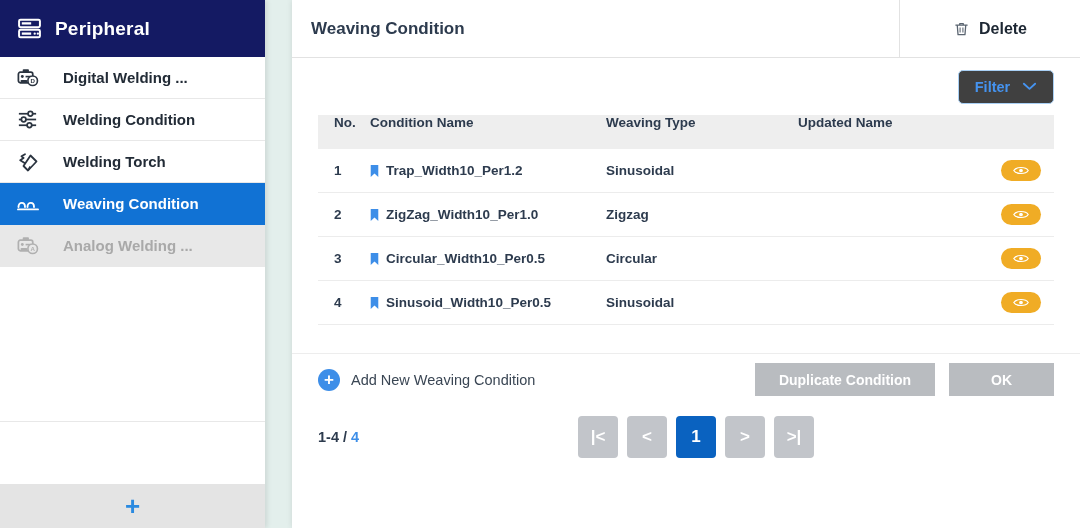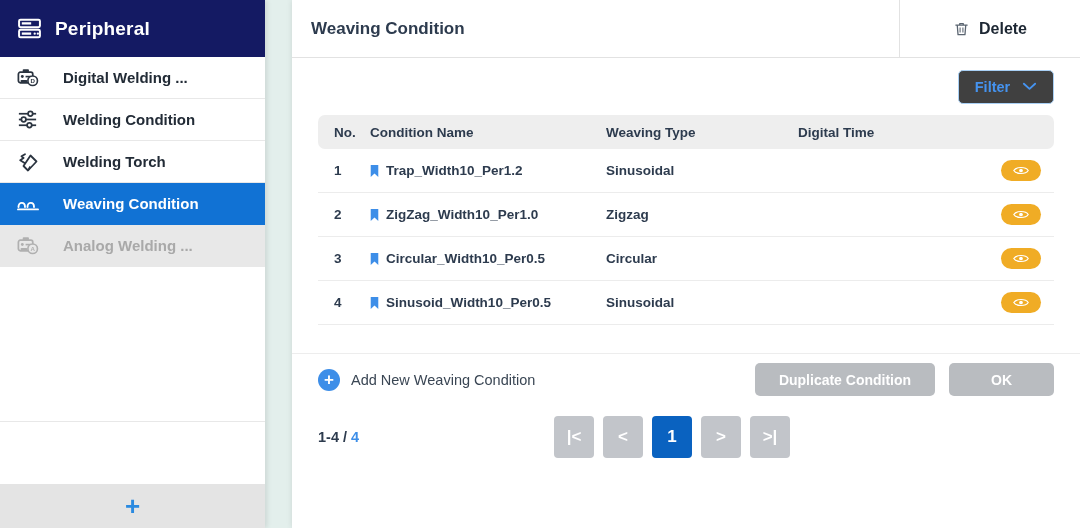--- a/index.html
+++ b/index.html
@@ -71,22 +71,22 @@
   .filter-btn {
     width: 96px; height: 34px; border: 1.4px solid #a9d0f5; border-radius: 5px;
     background: #404040; display: flex; align-items: center; justify-content: center;
     gap: 12px; cursor: pointer;
   }
   .filter-label { color: #4593ef; font-size: 14.5px; font-weight: bold; }
 
   
   .tbl { flex: 0 0 auto; padding: 0 26px 0 26px; }
   .thead {
-    display: flex; align-items: center; height: 34px;
-    background: #eeeeee; font-size: 13.5px; font-weight: bold; color: #2d3b4e; border-radius: 7px;
+    display: flex; align-items: flex-start; height: 34px;
+    background: #eeeeee; font-size: 13.5px; font-weight: bold; color: #2d3b4e;
   }
   .trow {
     display: flex; align-items: center; height: 44px;
     border-bottom: 1px solid #ececec; font-size: 13.5px; color: #2d3b4e; font-weight: bold;
   }
   .c-no   { width: 52px; text-align: left; padding-left: 16px; }
   .c-name { width: 236px; display: flex; align-items: center; gap: 7px; }
   .c-type { width: 192px; }
   .c-time { width: 190px; }
   .c-act  { flex: 1 1 auto; display: flex; justify-content: center; }
@@ -104,29 +104,29 @@
   }
   .add-new { display: flex; align-items: center; gap: 11px; cursor: pointer; }
   .add-circle {
     width: 22px; height: 22px; border-radius: 50%; background: #3d8ee8;
     display: flex; align-items: center; justify-content: center;
     color: #fff; font-size: 17px; font-weight: bold; line-height: 1;
   }
   .add-label { font-size: 14.5px; color: #3a4654; }
   .act-spacer { flex: 1 1 auto; }
   .gbtn {
-    height: 33px; border-radius: 5px; background: #b9bcc0; color: #ffffff;
+    height: 33px; border-radius: 0; background: #b9bcc0; color: #ffffff;
     display: flex; align-items: center; justify-content: center;
     font-size: 14px; font-weight: bold; cursor: default; margin-left: 14px;
   }
   .gbtn.dup { width: 180px; }
   .gbtn.ok  { width: 105px; }
 
   
-  .pager { padding: 0 26px; height: 64px; display: flex; align-items: center; }
+  .pager { padding: 0 26px; height: 64px; display: flex; align-items: center; gap: 24px; }
   .pager-count { width: 236px; font-size: 14.5px; font-weight: bold; color: #2d3b4e; }
   .pager-count .total { color: #3d8ee8; }
   .pages { display: flex; align-items: center; gap: 9px; }
   .pg {
     width: 40px; height: 42px; border-radius: 4px; background: #c2c5ca;
     display: flex; align-items: center; justify-content: center;
     color: #ffffff; font-size: 17px; font-weight: bold; cursor: pointer;
   }
   .pg.current { background: #0a62c0; }
   svg { display: block; }
@@ -256,21 +256,21 @@
           </svg>
         </span>
       </div>
     </div>
 
     <div class="tbl">
       <div class="thead">
         <div class="c-no">No.</div>
         <div class="c-name">Condition Name</div>
         <div class="c-type">Weaving Type</div>
-        <div class="c-time">Digital Time</div>
+        <div class="c-time">Updated Name</div>
         <div class="c-act"></div>
       </div>
 
       <div class="trow">
         <div class="c-no">1</div>
         <div class="c-name">
           <span>
             <svg width="9" height="14" viewBox="0 0 10 15">
                 <path d="M0.8 0.8 H9.2 V14.2 L5 10.4 L0.8 14.2 Z" fill="#3d8ee8"></path>
               </svg>

